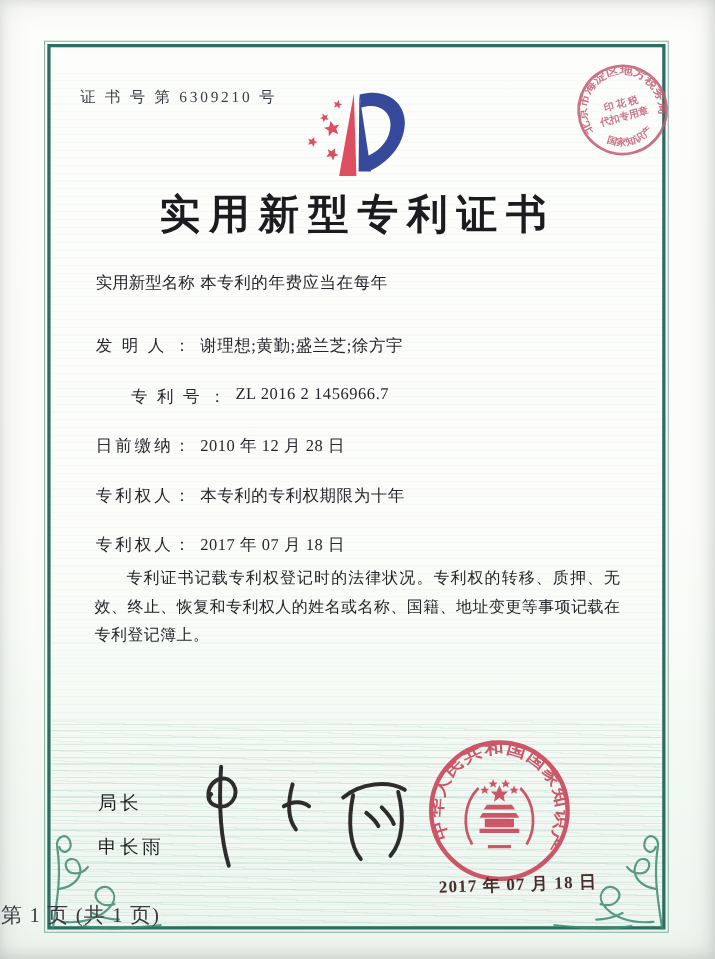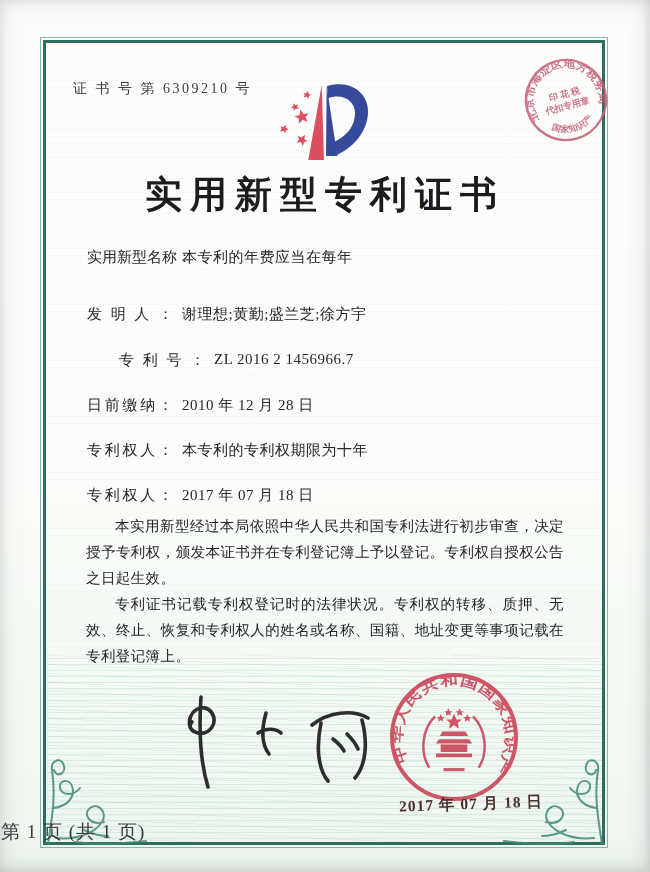--- a/index.html
+++ b/index.html
@@ -95,24 +95,27 @@
     </div>
     <div class="field-row" style="top:193px;">
       <span class="field-label">专利权人：</span><span class="field-value">本专利的专利权期限为十年</span>
     </div>
     <div class="field-row" style="top:238px;">
       <span class="field-label">专利权人：</span><span class="field-value">2017 年 07 月 18 日</span>
     </div>
   </div>
 
   <div class="body-text">
-    <p>本实用新型经过本局依照中华人民共和国专利法进行初步审查，决定授予专利权，颁发本证书并在专利登记簿上予以登记。专利权自授权公告之日起生效。</p>
     <p>专利证书记载专利权登记时的法律状况。专利权的转移、质押、无效、终止、恢复和专利权人的姓名或名称、国籍、地址变更等事项记载在专利登记簿上。</p>
   </div>
 
+  <div class="signer">
+    <div>局长</div>
+    <div class="name">申长雨</div>
+  </div>
 
   <svg class="signature" width="230" height="110" viewBox="0 0 230 110">
     <g fill="none" stroke="#1c1c1c" stroke-width="3.6" stroke-linecap="round" opacity="0.92">
       <path d="M22,42 C18,26 36,16 44,28 C50,38 42,50 30,48 C22,46 20,40 24,37"></path>
       <path d="M33,12 C31,42 32,76 40,102"></path>
       <path d="M98,28 C93,46 94,60 101,69"></path>
       <path d="M90,48 C98,43 107,43 113,48"></path>
       <path d="M144,40 C160,27 184,24 200,33"></path>
       <path d="M153,38 C148,62 150,84 160,96"></path>
       <path d="M194,35 C200,58 198,80 187,93"></path>

